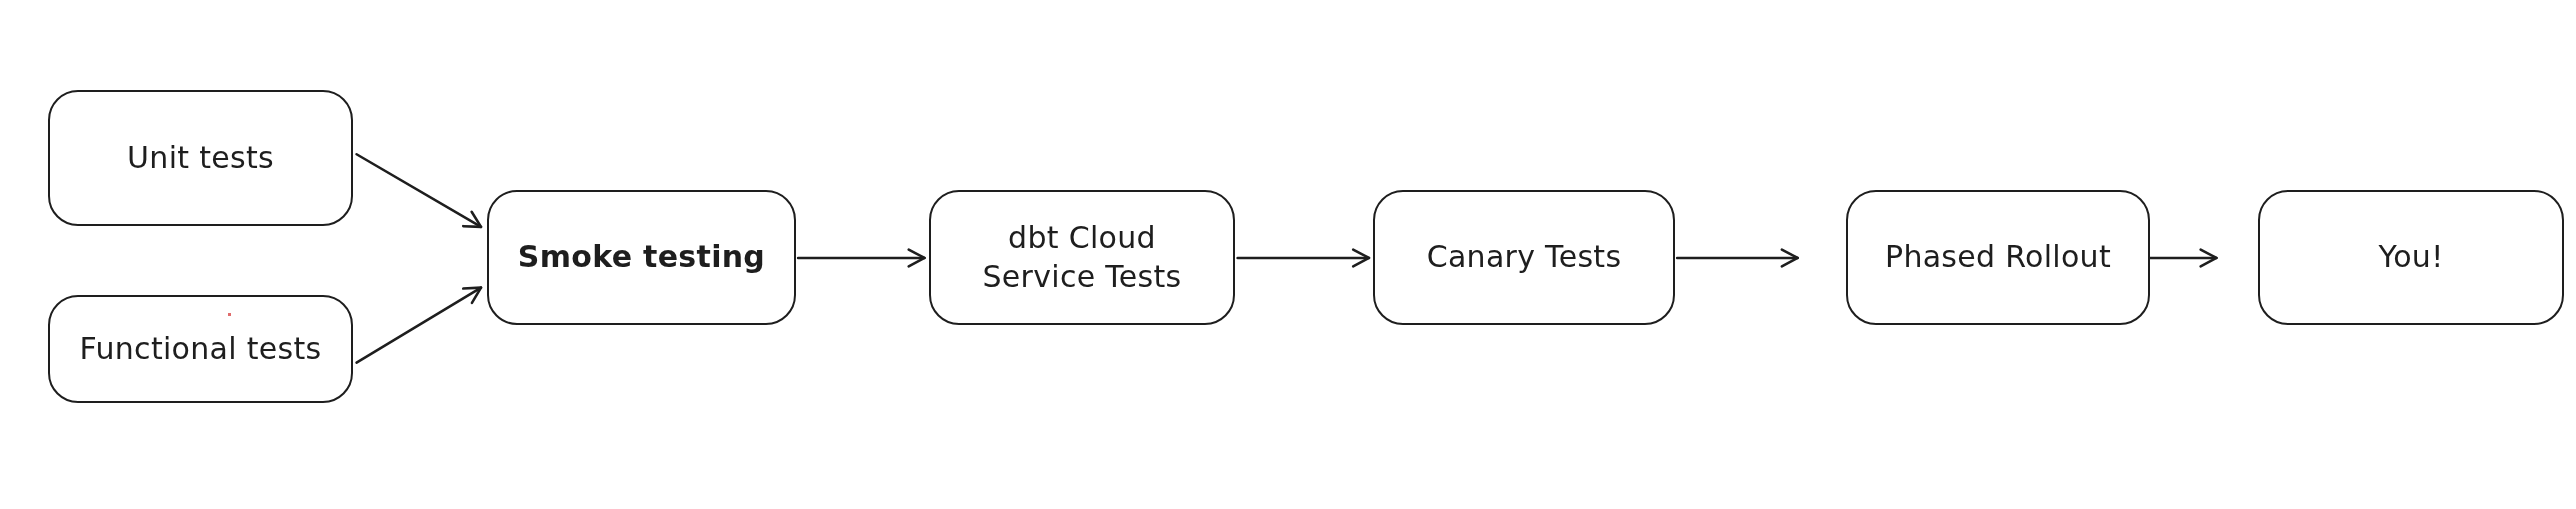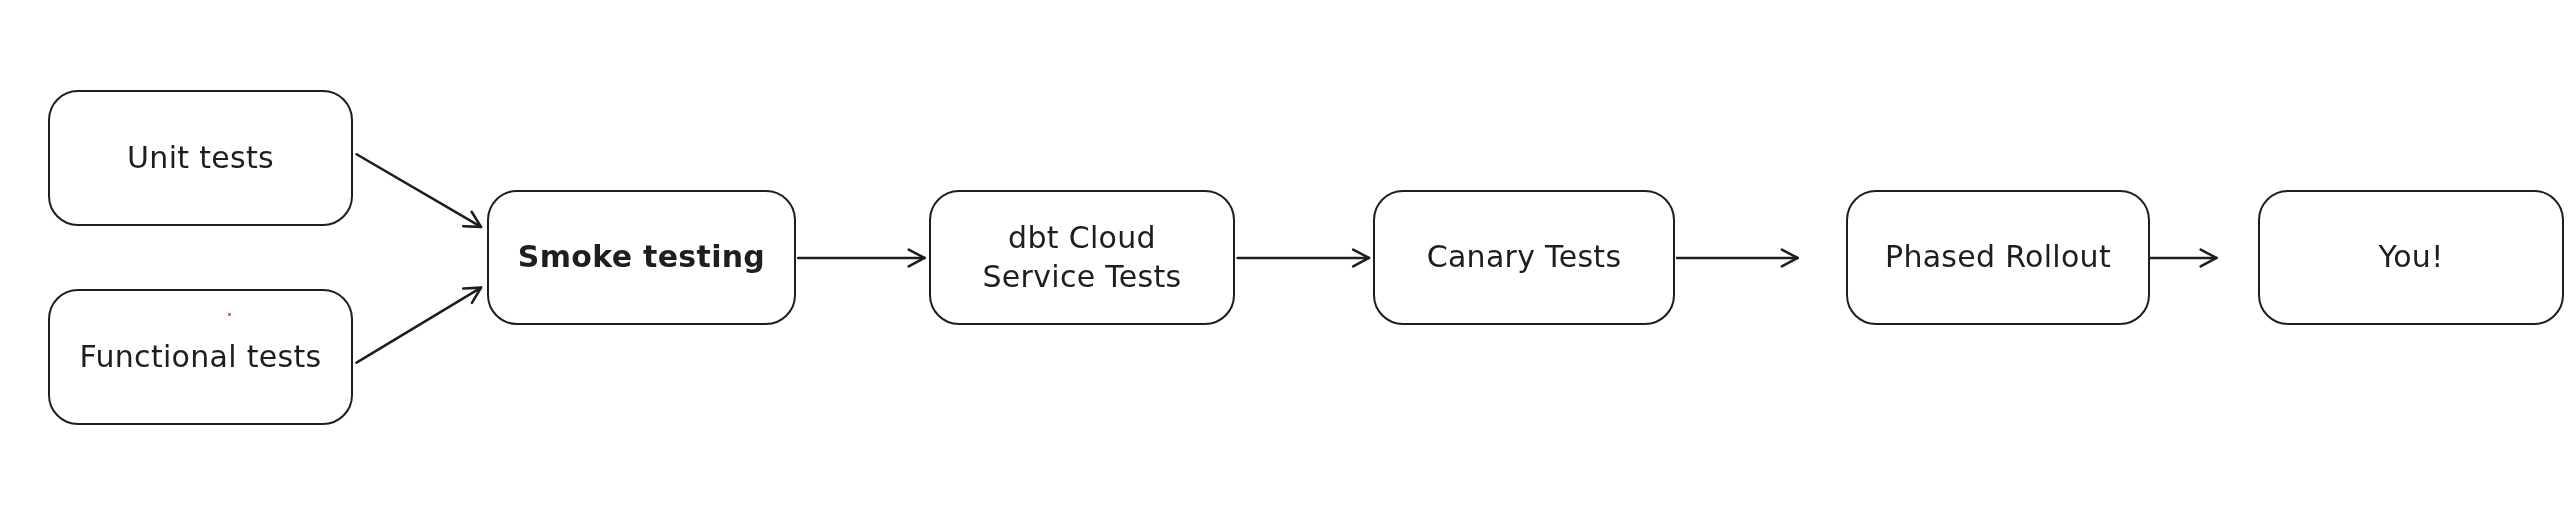--- a/index.html
+++ b/index.html
@@ -88,21 +88,21 @@
     <g class="edge">
       <line x1="2134" y1="261" x2="2244" y2="261"></line>
       <polyline points="2228,252.5 2244,261 2228,269.5"></polyline>
     </g>
   </svg>
 
   <div class="node" style="left:48px; top:90px; width:305px; height:136px;">
     <span class="node-label">Unit tests</span>
   </div>
 
-  <div class="node" style="left:48px; top:289px; width:305px; height:136px;">
+  <div class="node" style="left:48px; top:295px; width:305px; height:108px;">
     <span class="node-label">Functional tests</span>
   </div>
 
   <div class="node" style="left:487px; top:190px; width:309px; height:135px;font-weight:bold;">
     <span class="node-label">Smoke testing</span>
   </div>
 
   <div class="node" style="left:929px; top:190px; width:306px; height:135px;">
     <span class="node-label">dbt Cloud
 Service Tests</span>

